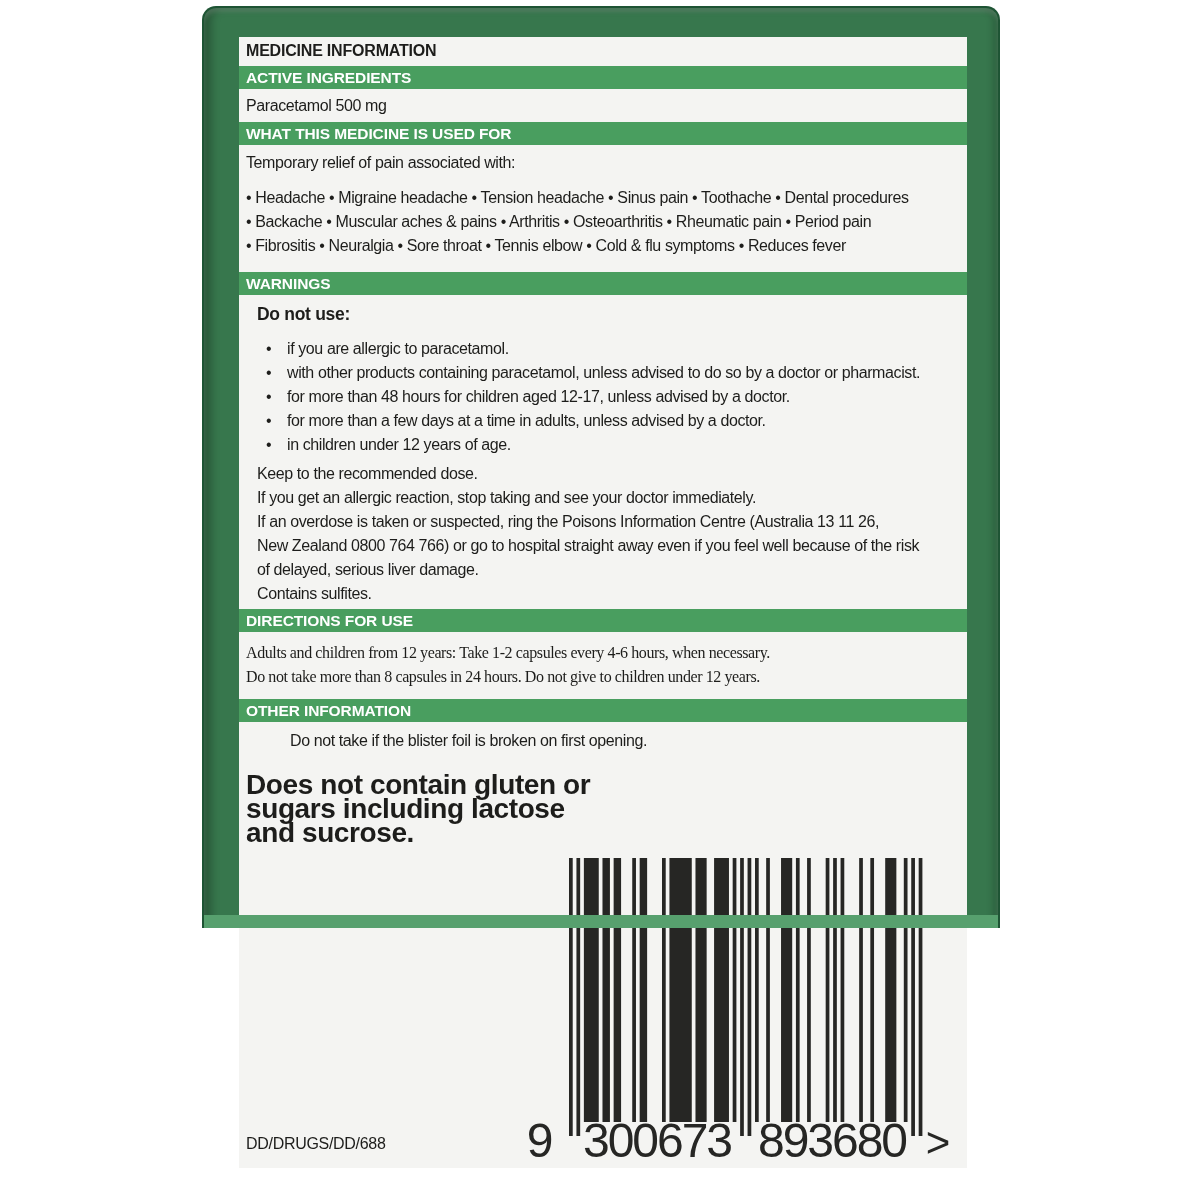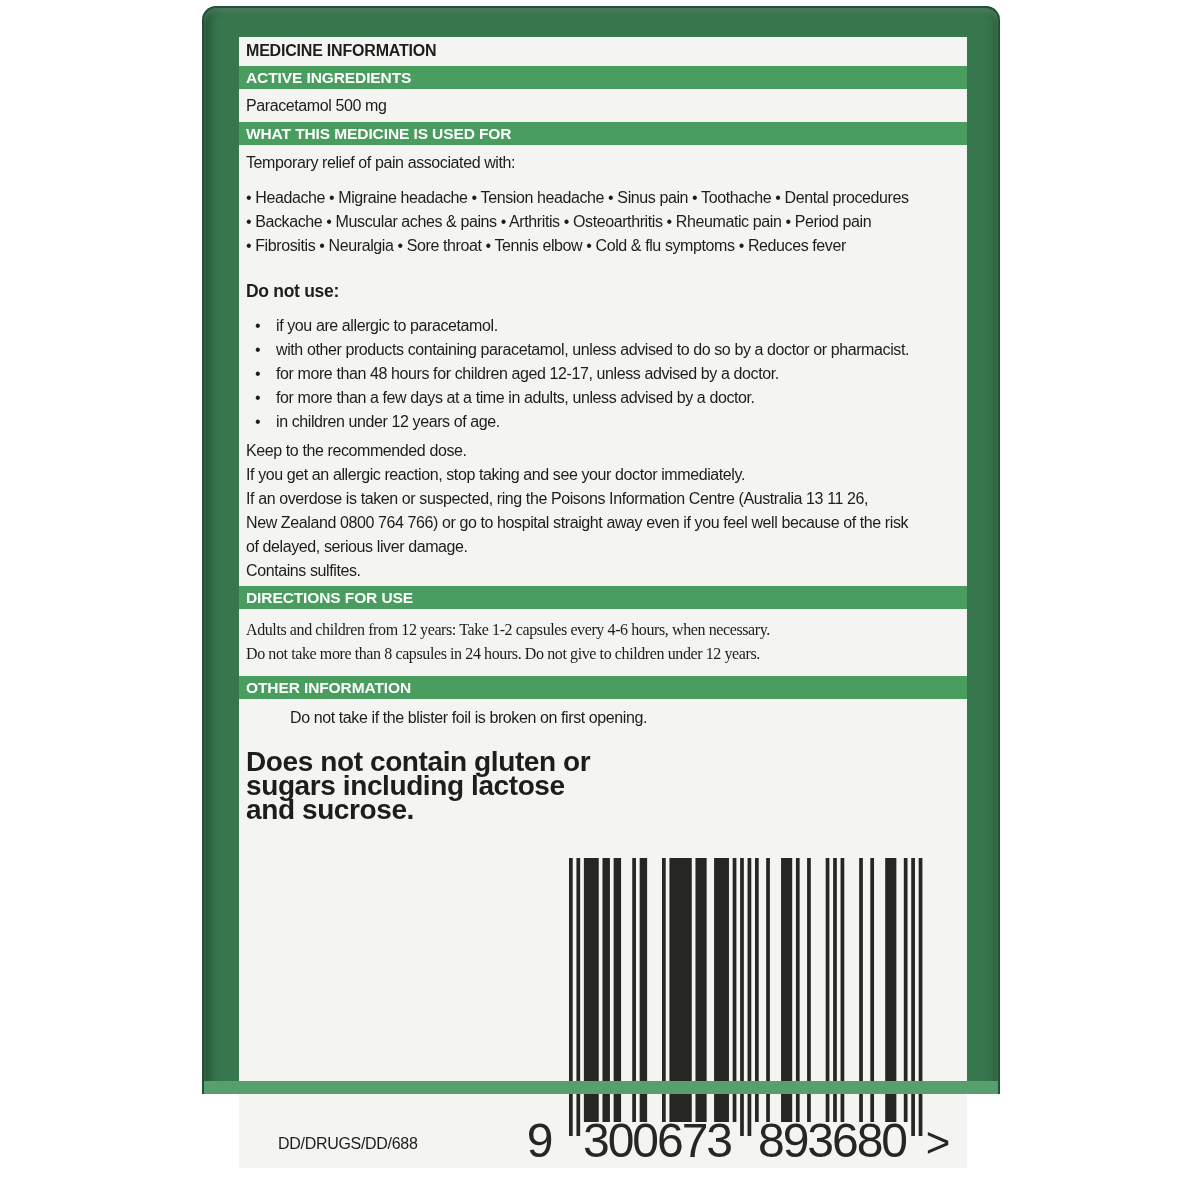--- a/index.html
+++ b/index.html
@@ -18,21 +18,21 @@
     position:relative;
     width:1200px;height:1200px;
     background:#ffffff;
     font-family:"Liberation Sans",sans-serif;
     color:var(--text-dark);
     overflow:hidden;
   }
   .box{
     position:absolute;
     left:202px;top:6px;
-    width:798px;height:1088px;
+    width:798px;height:922px;
     background:var(--box-green);
     border:2px solid var(--box-edge-dark);
     border-bottom:none;
     border-radius:14px 14px 0 0;
     box-shadow:
       inset 0 4px 4px rgba(255,255,255,.16),
       inset 7px 0 9px rgba(0,0,0,.28),
       inset -5px 0 7px rgba(0,0,0,.20);
   }
   .box::after{
@@ -63,37 +63,37 @@
   }
   .sec-body{
     font-size:16px;
     letter-spacing:-0.4px;
     line-height:24px;
   }
   .ai-body{padding:5px 7px 4px;border-radius:12px;}
   .uf-body{padding:6px 7px 14px;}
   .uf-lines{margin-top:11px;}
   .line{line-height:24px;white-space:nowrap;}
-  .wr-body{padding:7px 7px 3px;border-radius:25px;}
+  .wr-body{padding:7px 18px 3px;border-radius:25px;}
   .bold-label{font-size:17.5px;font-weight:bold;letter-spacing:-0.3px;line-height:24px;}
   .bullets{margin-top:11px;}
   .bullet-item{position:relative;padding-left:30px;line-height:24px;white-space:nowrap;}
   .bullet-item::before{content:'\2022';position:absolute;left:9px;}
   .while-label{margin-top:21px;}
   .wr-lines{margin-top:5px;}
   .dir-body{padding:9px 7px 10px;font-family:Liberation Serif, serif;}
   .oi-body{padding:7px 7px 0;margin-left:44px;}
   .gluten{
     margin:20px 2px 0 7px;
     font-size:28px;font-weight:bold;
     letter-spacing:-0.4px;line-height:28px;
   }
   .footer-code{
     position:absolute;left:7px;bottom:15px;
-    font-size:16px;letter-spacing:-0.3px;margin-left:32px;
+    font-size:16px;letter-spacing:-0.3px;
   }
   .barcode{
     position:absolute;
     left:285px;top:818px;
   }
 </style>
 </head>
 <body>
 
 <div class="page">
@@ -108,20 +108,21 @@
       <div class="bar">WHAT THIS MEDICINE IS USED FOR</div>
       <div class="sec-body uf-body">
         <div class="line">Temporary relief of pain associated with:</div>
         <div class="uf-lines">
             <div class="line">• Headache • Migraine headache • Tension headache • Sinus pain • Toothache • Dental procedures</div>
             <div class="line">• Backache • Muscular aches &amp; pains • Arthritis • Osteoarthritis • Rheumatic pain • Period pain</div>
             <div class="line">• Fibrositis • Neuralgia • Sore throat • Tennis elbow • Cold &amp; flu symptoms • Reduces fever</div>
           </div>
       </div>
 
+      <div class="bar">WARNINGS</div>
       <div class="sec-body wr-body">
         <div class="bold-label">Do not use:</div>
         <div class="bullets">
             <div class="bullet-item">if you are allergic to paracetamol.</div>
             <div class="bullet-item">with other products containing paracetamol, unless advised to do so by a doctor or pharmacist.</div>
             <div class="bullet-item">for more than 48 hours for children aged 12-17, unless advised by a doctor.</div>
             <div class="bullet-item">for more than a few days at a time in adults, unless advised by a doctor.</div>
             <div class="bullet-item">in children under 12 years of age.</div>
           </div>
         <div class="wr-lines">

